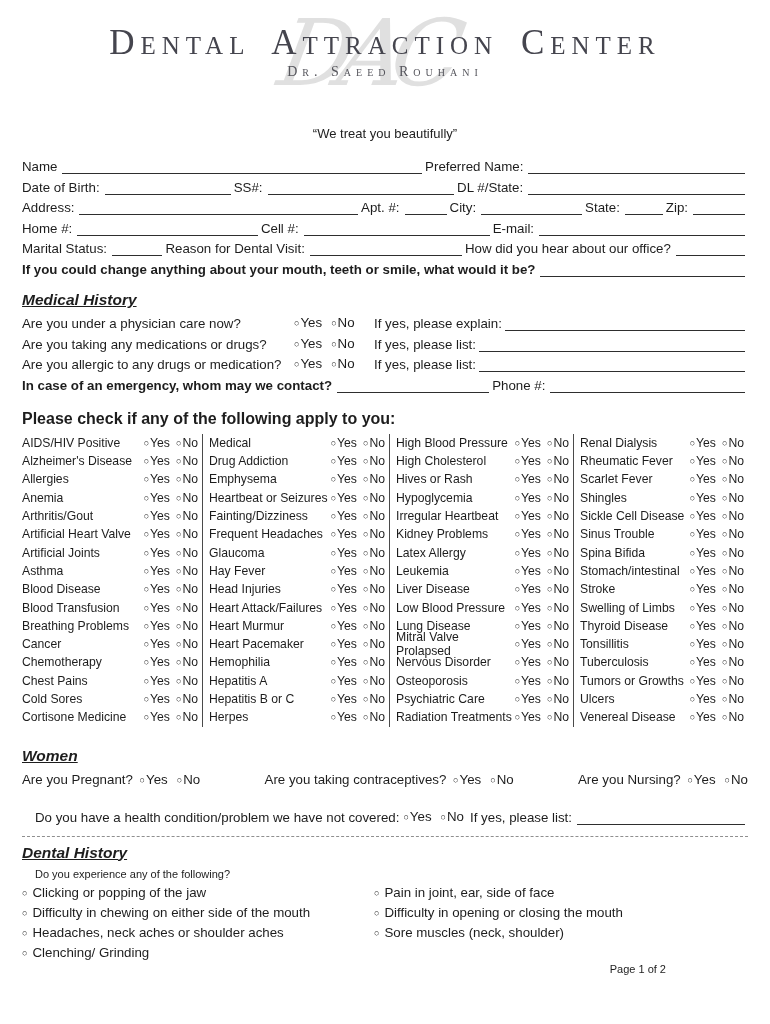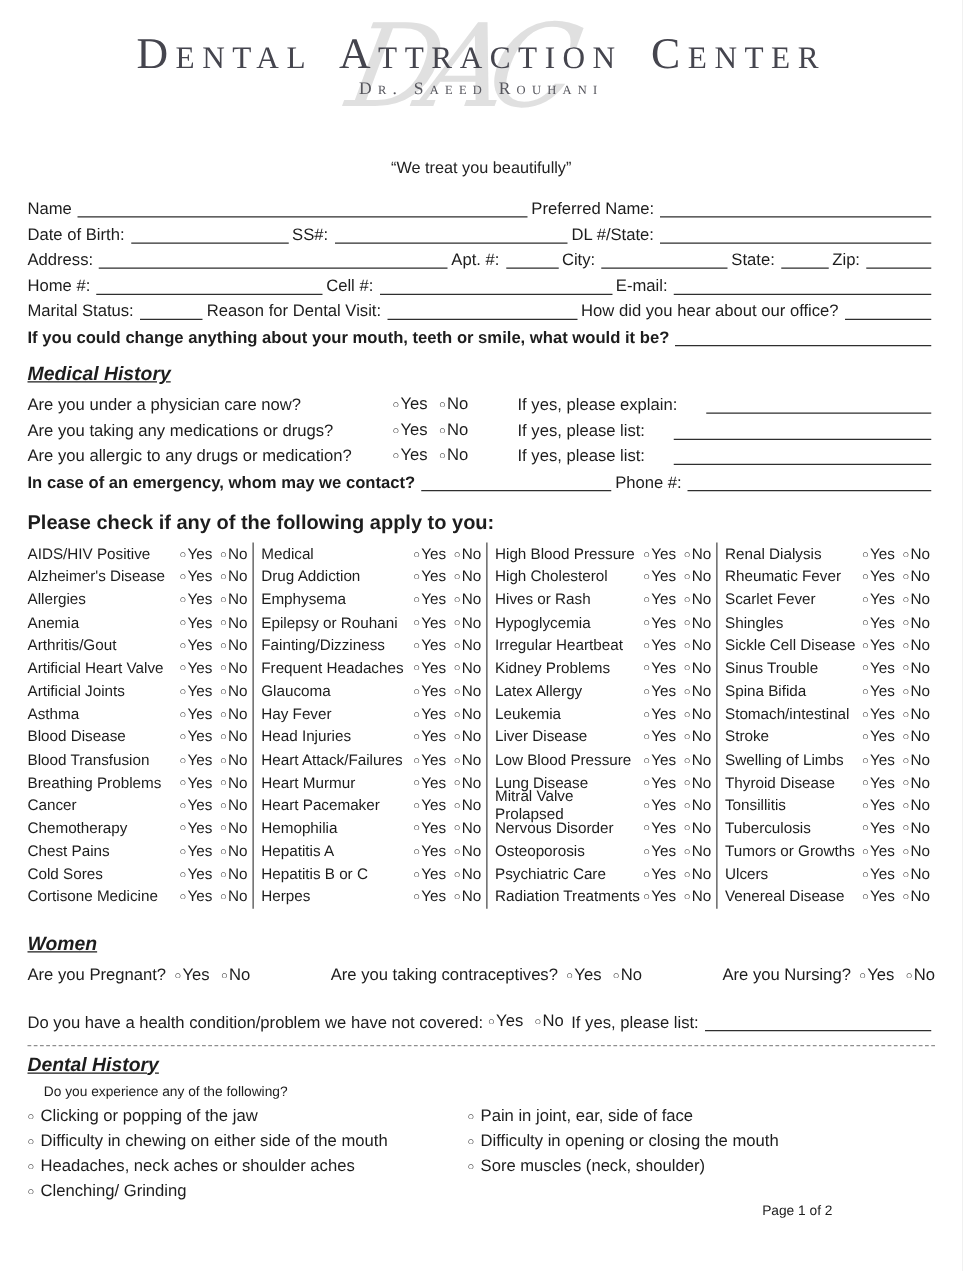--- a/index.html
+++ b/index.html
@@ -35,39 +35,39 @@
   .bold { font-weight:bold; }
   
   .sec-head { font-size:15.5px; font-weight:bold; font-style:italic; text-decoration:underline; }
   
   .yn-slot { white-space:nowrap; }
   .opt { white-space:nowrap; }
   .opt + .opt { margin-left:9px; }
   .radio { font-style:normal; font-size:9px; display:inline-block; position:relative; top:-1px; margin-right:1px; }
   
   .medical-head { margin-top:14px; }
-  .mq { display:flex; align-items:flex-end; height:15px; margin-bottom:5.6px; font-size:13.3px; white-space:nowrap;gap:20px; }
+  .mq { display:flex; align-items:flex-end; height:15px; margin-bottom:5.6px; font-size:13.3px; white-space:nowrap; }
   .mq .q { width:272px; flex:none; line-height:14px; }
   .mq .yn-slot { width:80px; flex:none; line-height:14px; }
   .mq .fu { line-height:14px; padding-right:2px; }
   .mq .ul { flex:1; }
   .mq-first { margin-top:7px; }
   
   .check-title { margin-top:17px; font-size:16px; font-weight:bold; }
   .checklist { display:grid; grid-template-columns:180px 187px 184px 175px; margin-top:6px; font-size:12.2px; }
   .cond-col { padding-right:4px; }
   .cond-col + .cond-col { border-left:1px solid #4a4a4a; padding-left:6px; }
   .cond-row { display:flex; justify-content:space-between; align-items:center; height:18.3px; }
   .cond-row .yn2 { white-space:nowrap; }
   .cond-row .opt + .opt { margin-left:6px; }
   
   .women-head { margin-top:20px; }
   .women-row { display:flex; justify-content:space-between; margin-top:7px; font-size:13.3px; }
   .wq { white-space:nowrap; }
-  .extra-row { margin-top:23px; }
+  .extra-row { margin-top:23px;margin-left:13px; }
   .extra-row .yn-slot { padding-right:2px; }
   .separator { margin-top:11px; border-top:1.4px dashed #8f8f8f; }
   
   .dental-head { margin-top:7px; }
   .dh-intro { margin-top:6px; font-size:11px;margin-left:13px; }
   .symptoms { display:grid; grid-template-columns:352px 1fr; margin-top:3px; font-size:13.3px; }
   .sym { height:20px; line-height:20px; white-space:nowrap; }
   .sym .radio { margin-right:5px; }
   
   .footer { text-align:right; padding-right:82px; margin-top:0px; font-size:11px; }
@@ -235,21 +235,21 @@
         </div>
         <div class="cond-row">
           <span>Drug Addiction</span>
           <span class="yn2"><span class="opt"><i class="radio">○</i><span>Yes</span></span><span class="opt"><i class="radio">○</i><span>No</span></span></span>
         </div>
         <div class="cond-row">
           <span>Emphysema</span>
           <span class="yn2"><span class="opt"><i class="radio">○</i><span>Yes</span></span><span class="opt"><i class="radio">○</i><span>No</span></span></span>
         </div>
         <div class="cond-row">
-          <span>Epilepsy or Rouhani</span>
+          <span>Heartbeat or Seizures</span>
           <span class="yn2"><span class="opt"><i class="radio">○</i><span>Yes</span></span><span class="opt"><i class="radio">○</i><span>No</span></span></span>
         </div>
         <div class="cond-row">
           <span>Fainting/Dizziness</span>
           <span class="yn2"><span class="opt"><i class="radio">○</i><span>Yes</span></span><span class="opt"><i class="radio">○</i><span>No</span></span></span>
         </div>
         <div class="cond-row">
           <span>Frequent Headaches</span>
           <span class="yn2"><span class="opt"><i class="radio">○</i><span>Yes</span></span><span class="opt"><i class="radio">○</i><span>No</span></span></span>
         </div>

